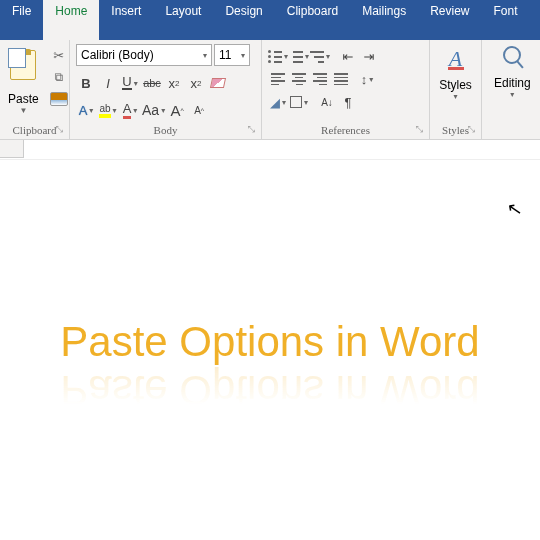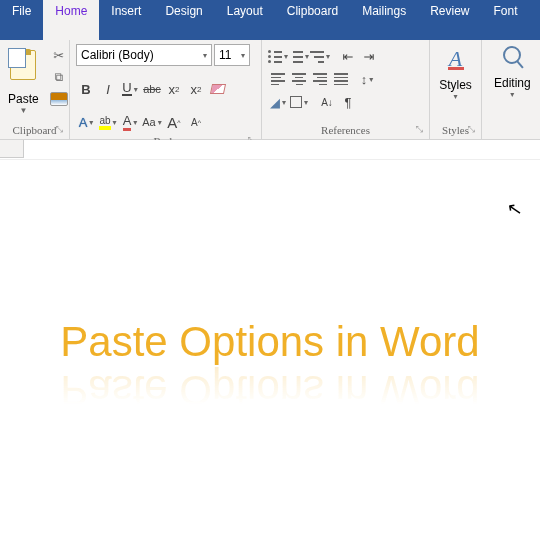--- a/index.html
+++ b/index.html
@@ -1,37 +1,37 @@
 <!DOCTYPE html>
 <html><head>
 <meta charset="utf-8">
 <style>
 * { margin: 0; padding: 0; box-sizing: border-box; }
 body { font-family: "Segoe UI", Tahoma, sans-serif; font-size: 12px; width: 540px; height: 540px; overflow: hidden; background: #fff; }
 
 .tabs { background: #2b579a; display: flex; height: 40px; }
 .tab { color: #fff; padding: 4px 12px 3px; font-size: 12px; cursor: pointer; }
-.tab.active { background: #f3f2f1; color: #6d28d9; }
+.tab.active { background: #f3f2f1; color: #15803d; }
 
 .ribbon { background: #f3f2f1; border-bottom: 1px solid #d4d4d4; display: flex; height: 100px; }
 .group { border-right: 1px solid #d4d4d4; padding: 2px 4px 1px; display: flex; flex-direction: column; }
 .group-body { flex: 1; display: flex; }
 .group-label { text-align: center; font-size: 11px; color: #666; position: relative; height: 15px; line-height: 15px; font-family: Liberation Serif, serif; }
 .dlaunch { position: absolute; right: 2px; bottom: 1px; font-size: 9px; color: #888; }
 
 .paste-col { display: flex; flex-direction: column; align-items: center; padding: 2px 4px 0; }
 .paste-icon { width: 30px; height: 34px; position: relative; margin-top: 2px; }
 .clipboard { width: 26px; height: 30px; background: #fff8dc; border: 1px solid #c9a73a; border-radius: 2px; position: absolute; bottom: 0; left: 2px; }
 .clip { width: 12px; height: 6px; background: #c9a73a; border-radius: 2px 2px 0 0; position: absolute; top: -2px; left: 8px; }
 .doc-over { width: 18px; height: 20px; background: #fff; border: 1px solid #6a8fb5; position: absolute; top: 2px; left: 0; }
 .small-col { display: flex; flex-direction: column; gap: 4px; padding: 4px 2px 0 6px; }
 .small-btn { width: 20px; height: 18px; display: flex; align-items: center; justify-content: center; font-size: 13px; color: #666; }
 .fmtpaint { width: 18px; height: 14px; background: linear-gradient(#c97b00,#c97b00 55%,#8bb3d9 55%,#fff); border-radius: 2px; border: 1px solid #999; }
 
-.font-col { display: flex; flex-direction: column; gap: 13px; }
+.font-col { display: flex; flex-direction: column; gap: 7px; }
 .font-row { display: flex; gap: 2px; align-items: center; }
 .combo { background: #fff; border: 1px solid #ababab; height: 22px; display: flex; align-items: center; padding: 0 4px; font-size: 12px; }
 .combo-font { width: 136px; justify-content: space-between; }
 .combo-size { width: 36px; justify-content: space-between; }
 .chev { font-size: 8px; color: #666; }
 .btn { min-width: 20px; height: 20px; display: flex; align-items: center; justify-content: center; font-size: 13px; color: #444; }
 .btn .chev { margin-left: 2px; }
 .sup { font-size: 8px; vertical-align: super; }
 .sub { font-size: 8px; vertical-align: sub; }
 .eraser { width: 14px; height: 10px; background: linear-gradient(135deg,#e89ab5 50%,#fff 50%); border: 1px solid #c77; transform: skewX(-12deg); }
@@ -61,22 +61,22 @@
 
 .cursor { position: absolute; right: 18px; top: 38px; font-size: 18px; color: #000; transform: rotate(-10deg); }
 </style>
 </head>
 <body>
 
 <div class="tabs">
   <div class="tab">File</div>
   <div class="tab active">Home</div>
   <div class="tab">Insert</div>
+  <div class="tab">Layout</div>
   <div class="tab">Design</div>
-  <div class="tab">Layout</div>
   <div class="tab">Clipboard</div>
   <div class="tab">Mailings</div>
   <div class="tab">Review</div>
   <div class="tab">Font</div>
 
 </div>
 
 <div class="ribbon">
 
   <div class="group" style="width:70px">
@@ -152,21 +152,21 @@
             </div>
           <div class="btn">
               <span style="border-bottom:4px solid #ffff00;font-size:10px">ab</span>
               <span class="chev">▾</span>
             </div>
           <div class="btn">
               <span style="border-bottom:3px solid #d9534f">A</span>
               <span class="chev">▾</span>
             </div>
           <div class="btn">
-              <span style="font-size:11px">Aa</span>
+              <span style="font-size:14px">Aa</span>
               <span class="chev">▾</span>
             </div>
           <div class="btn">
               <span style="font-size:15px">A</span>
               <span style="font-size:7px">^</span>
             </div>
           <div class="btn">
               <span style="font-size:10px">A</span>
               <span style="font-size:7px">^</span>
             </div>

